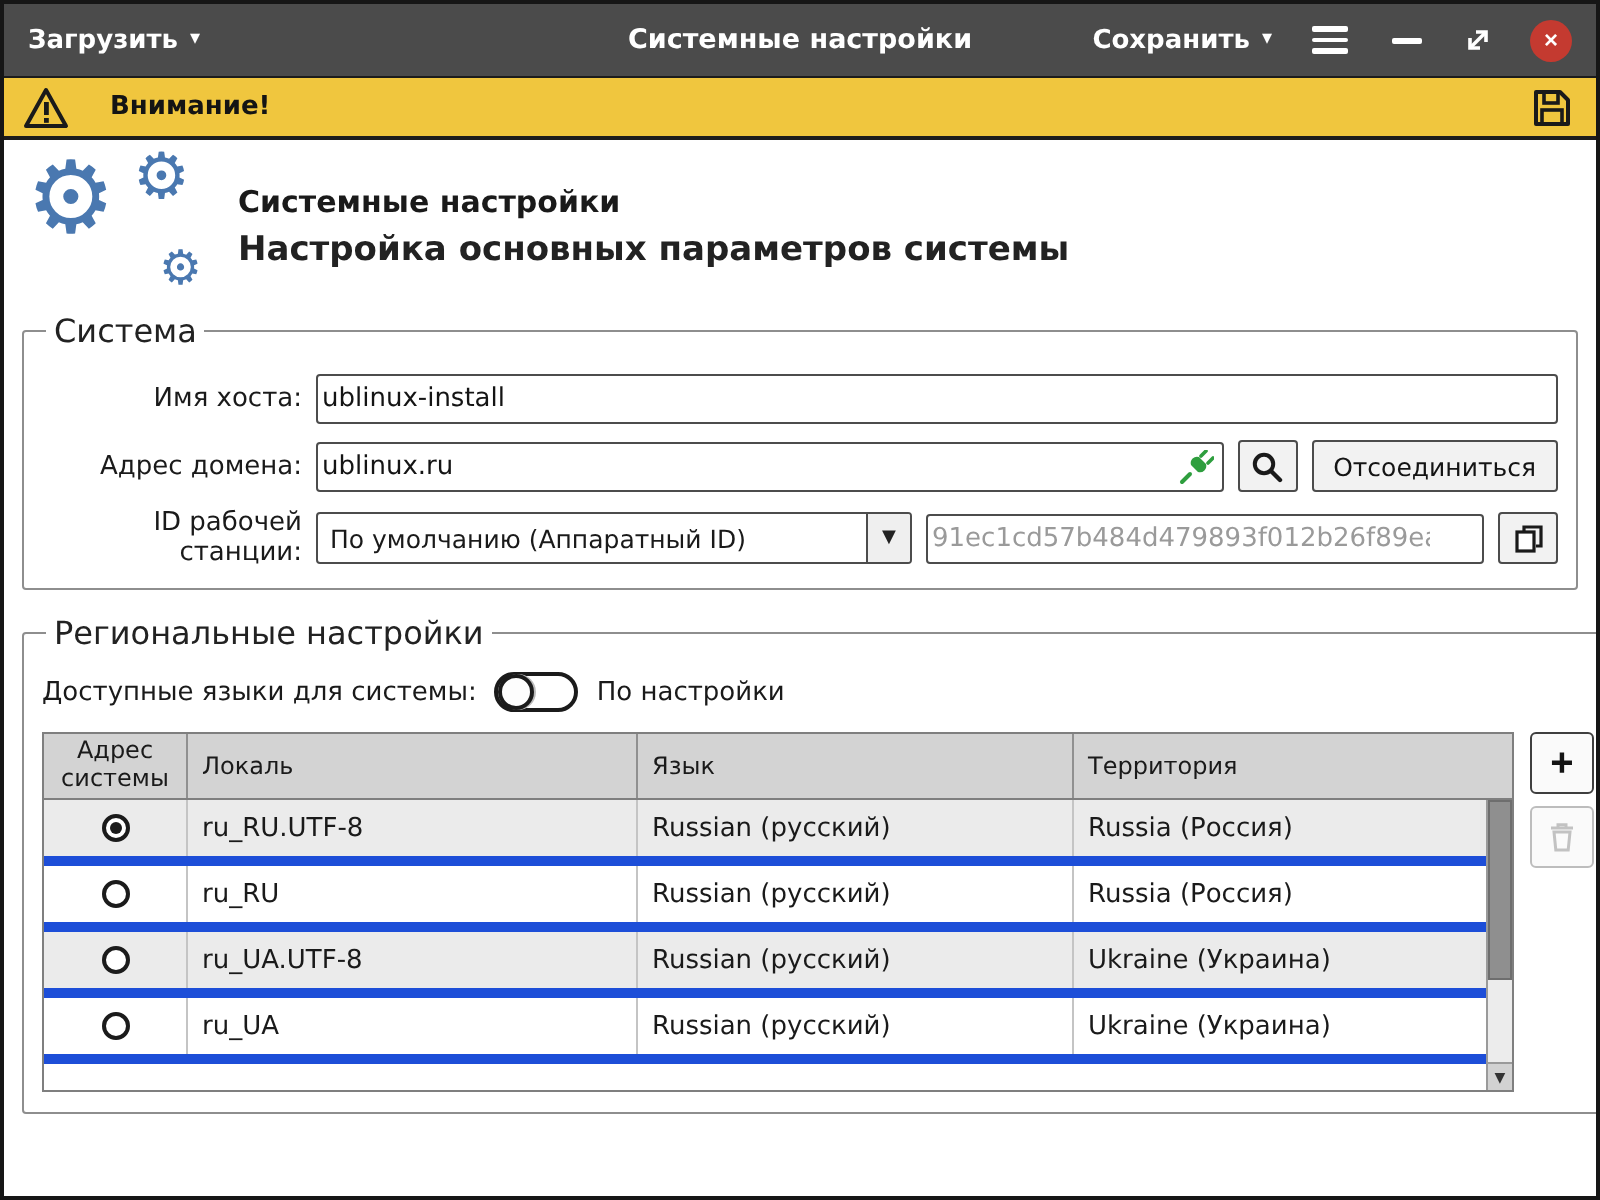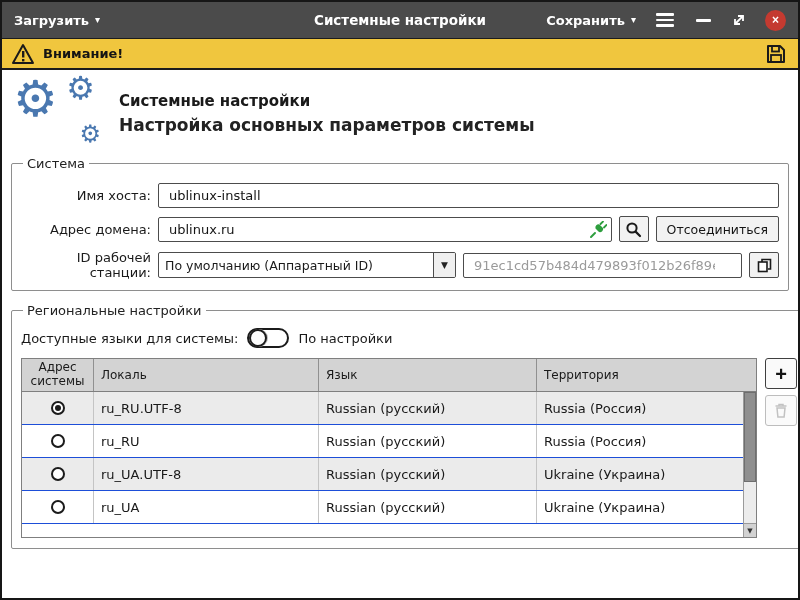--- a/index.html
+++ b/index.html
@@ -20,42 +20,42 @@
   .hamburger span { display:block; width:18px; height:2.6px; background:#fff; border-radius:1px; }
   .min-btn { background:none; border:none; cursor:pointer; padding:4px 2px; }
   .min-btn span { display:block; width:15px; height:3px; background:#fff; border-radius:1px; }
   .max-btn { background:none; border:none; cursor:pointer; padding:0; line-height:0; }
   .close-btn { width:21px; height:21px; border-radius:50%; background:#c43a30; border:none; color:#fff;
                font-size:12px; font-weight:bold; line-height:20px; text-align:center; cursor:pointer; padding:0; }
 
   
   .warnbar { flex:0 0 32px; background:#f0c63e; border-top:1px solid #1c1c1c; border-bottom:2px solid #1c1c1c;
              display:flex; align-items:center; padding:0 9px; gap:8px; }
-  .warn-text { font-size:13px; font-weight:bold; color:#141414; }
+  .warn-text { font-size:13px; font-weight:bold; color:#141414;margin-left:12px; }
   .warn-spacer { flex:1; }
   .save-file-btn { background:none; border:none; cursor:pointer; line-height:0; padding:2px; }
 
   
   .content { flex:1; background:#fff; padding:6px 9px 0; overflow:hidden; }
 
   .page-header { display:flex; align-items:center; gap:16px; padding:6px 2px 10px; }
   .gears { position:relative; width:90px; height:62px; flex:0 0 auto; color:#4a78b0; }
   .gear-1 { position:absolute; left:0; top:-8px; font-size:50px; line-height:1; }
   .gear-2 { position:absolute; right:8px; top:-10px; font-size:32px; line-height:1; }
   .gear-3 { position:absolute; right:2px; bottom:-2px; font-size:24px; line-height:1; }
   .page-title { font-size:15px; font-weight:bold; margin-bottom:5px; }
   .page-subtitle { font-size:17px; font-weight:bold; color:#222; }
 
   fieldset { border:1px solid #8e8e8e; border-radius:2px; margin:2px 0 12px; padding:4px 9px 10px; }
-  legend { font-size:13px; padding:0 4px; margin-left:2px; color:#222; }
+  legend { font-size:16px; padding:0 4px; margin-left:2px; color:#222; }
 
   .form-row { display:flex; align-items:center; gap:7px; margin-top:8px; }
   .form-label { flex:0 0 130px; text-align:right; font-size:13px; }
   input[type="text"] { font-family:inherit; font-size:13px; height:25px; border:1px solid #4c4c4c;
-                       border-radius:2px; padding:2px 10px; background:#fff; color:#141414; width:100%; }
+                       border-radius:2px; padding:2px 2px; background:#fff; color:#141414; width:100%; }
   .grow { flex:1; min-width:0; }
   .input-wrap { position:relative; flex:1; min-width:0; display:flex; align-items:flex-end; }
   .input-wrap input { padding-right:26px; }
   .plug-icon { position:absolute; right:5px; top:4px; line-height:0; }
   .sq-btn { width:30px; height:26px; flex:0 0 auto; border:1px solid #4c4c4c; border-radius:2px;
             background:#f2f2f2; display:flex; align-items:center; justify-content:center; cursor:pointer; line-height:0; }
   .text-btn { height:26px; flex:0 0 auto; border:1px solid #4c4c4c; border-radius:2px; background:#f2f2f2;
               font-family:inherit; font-size:12.5px; padding:0 10px; cursor:pointer; color:#141414; }
 
   .select { flex:0 0 298px; height:26px; border:1px solid #4c4c4c; border-radius:2px; background:#fff;
@@ -72,21 +72,21 @@
   .toggle-knob { position:absolute; left:0px; top:-1px; width:18px; height:18px; border:2px solid #1b1b1b;
                  border-radius:50%; background:#fdfdfd; box-shadow:1px 0 0 #bbb; }
 
   .table-area { display:flex; align-items:flex-start; gap:8px; }
   .table { flex:0 0 736px; border:1px solid #7f7f7f; background:#fff; }
   .thead { display:flex; height:33px; background:#d3d3d3; border-bottom:1px solid #7f7f7f; font-size:12px; }
   .th { display:flex; align-items:center; padding:1px 7px; border-right:1px solid #909090; }
   .th.c1 { justify-content:center; text-align:center; line-height:1.15; padding:1px 2px; }
   .th.c4 { border-right:none; flex:1; }
   .tbody { position:relative; }
-  .trow { display:flex; height:33px; font-size:13px; border-bottom:1px solid #1d4ed8; background:#fff; cursor:pointer; }
+  .trow { display:flex; height:33px; font-size:13px; border-bottom:5px solid #1d4ed8; background:#fff; cursor:pointer; }
   .trow.alt { background:#ebebeb; }
   .tc { display:flex; align-items:center; padding:0 7px; border-right:1px solid #c4c4c4; overflow:hidden; white-space:nowrap; }
   .tc.c1 { justify-content:center; }
   .tc.c4 { border-right:none; flex:1; padding-right:22px; }
   .c1 { flex:0 0 72px; }
   .c2 { flex:0 0 225px; }
   .c3 { flex:0 0 218px; }
   .filler { height:13px; background:#fff; }
 
   .radio { width:14px; height:14px; border:2px solid #1b1b1b; border-radius:50%; background:#fff;

